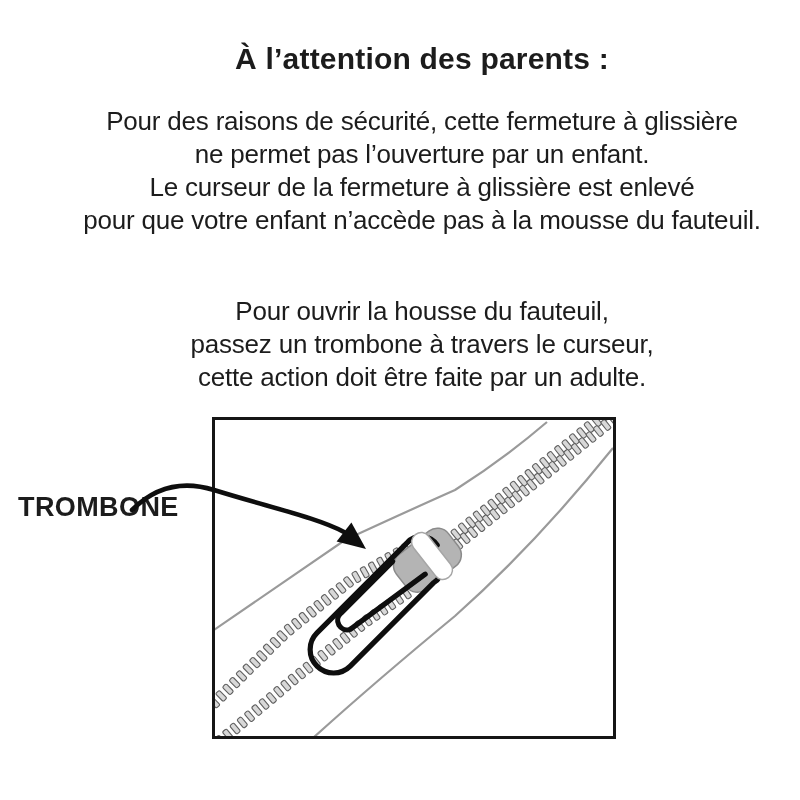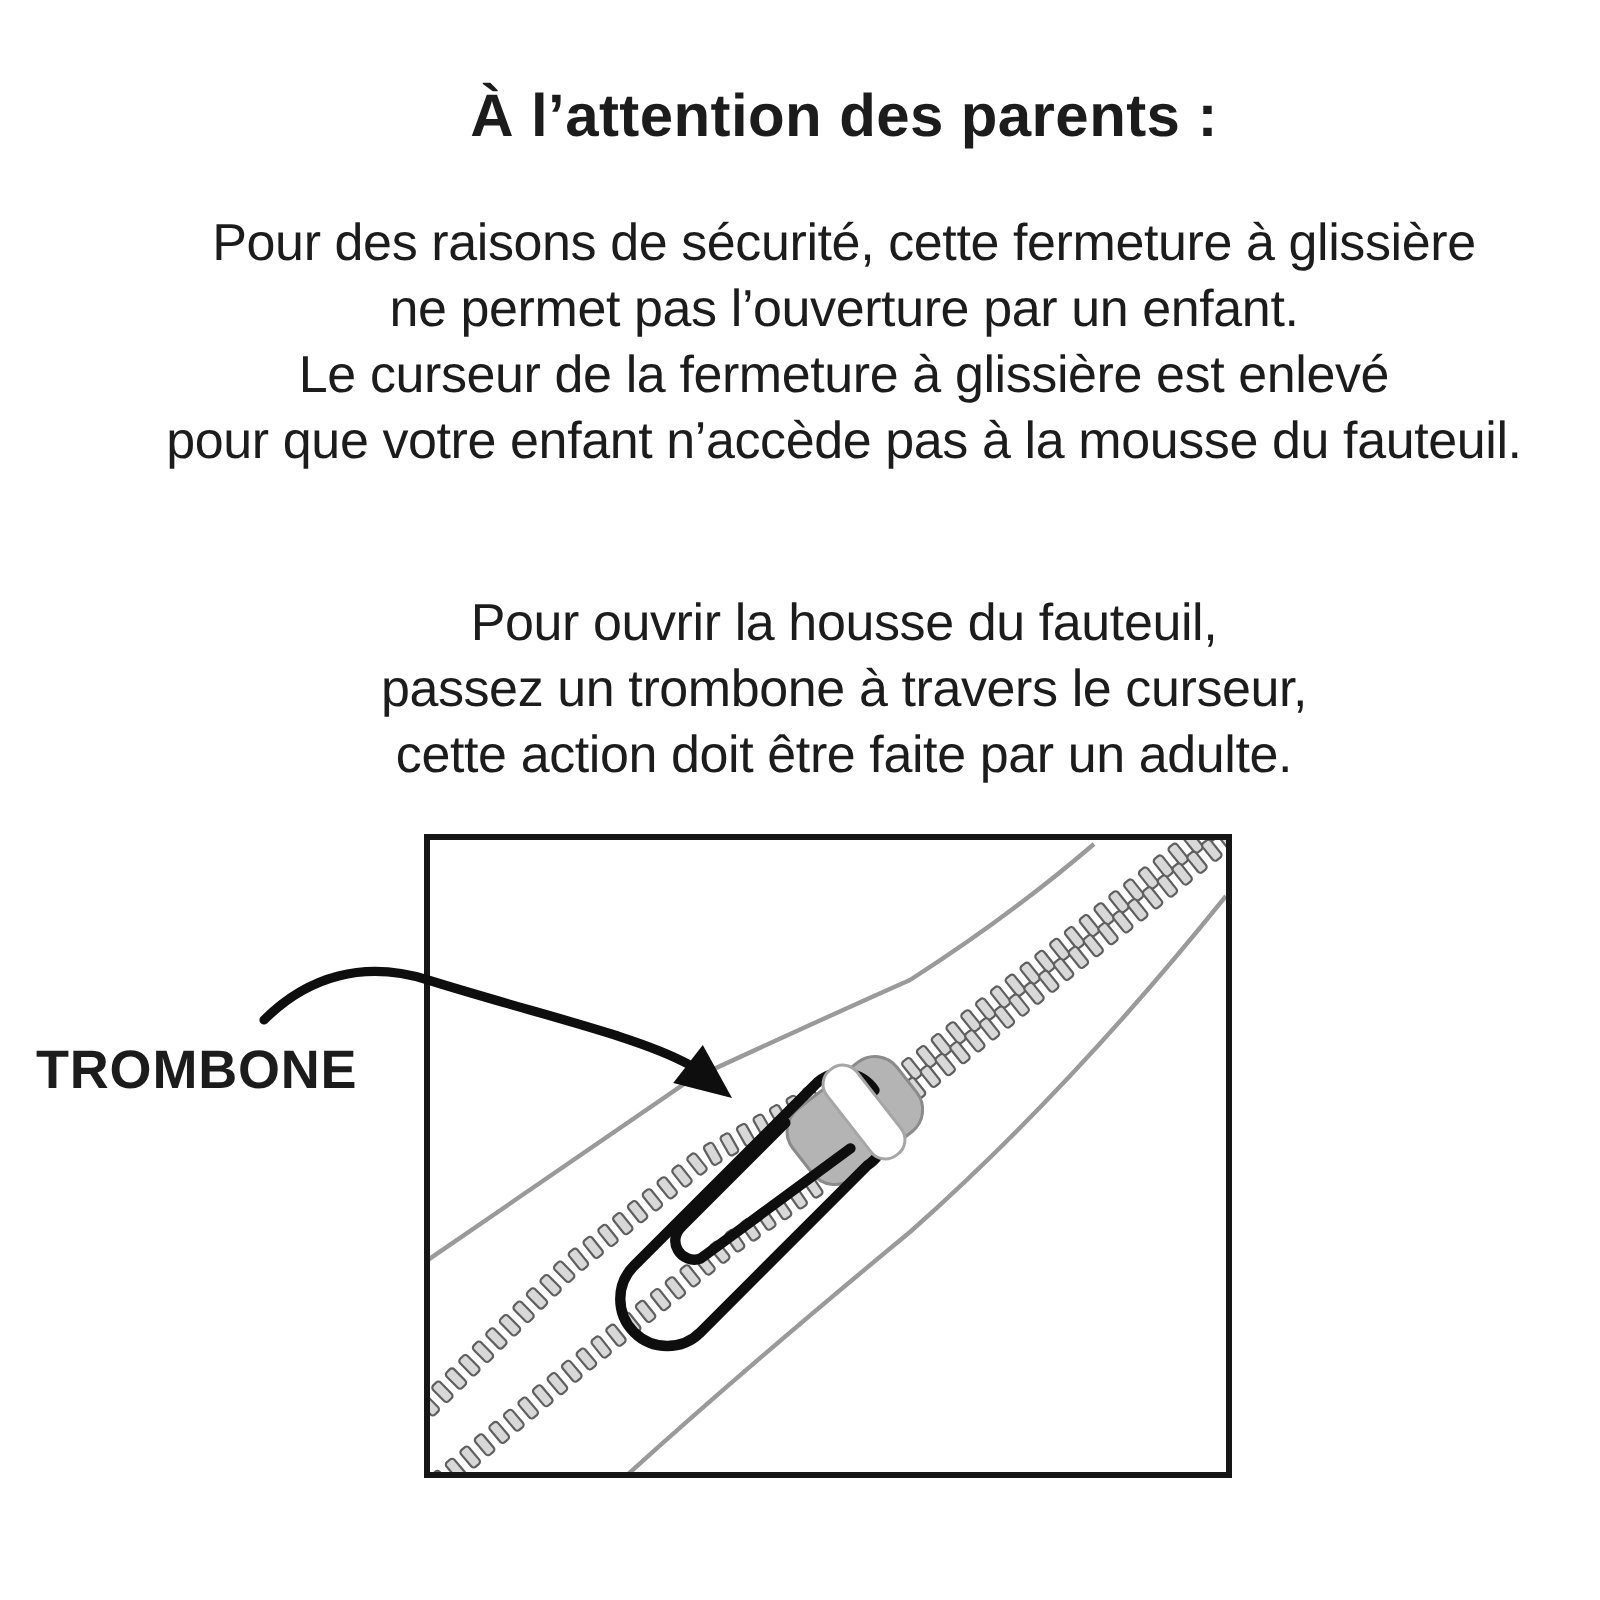--- a/index.html
+++ b/index.html
@@ -14,21 +14,21 @@
   .textblock{position:absolute;left:40px;width:764px;text-align:center;}
   .intro{top:105px;}
   .instruction{top:295px;}
   .tline{font-size:26px;line-height:33px;white-space:nowrap;letter-spacing:-.2px;}
   .diagram-box{
     position:absolute;left:212px;top:417px;width:404px;height:322px;
     border:3px solid #161616;box-sizing:border-box;background:#ffffff;overflow:hidden;
   }
   .diagram-box svg{display:block;}
   .trombone-label{
-    position:absolute;left:18px;top:520px;font-size:27px;font-weight:bold;
+    position:absolute;left:18px;top:492px;font-size:27px;font-weight:bold;
     letter-spacing:.4px;white-space:nowrap;text-align:center;
   }
   .arrow-overlay{position:absolute;left:122px;top:452px;width:280px;height:125px;z-index:5;}
 </style>
 </head>
 <body>
 
 <div class="page">
 
   <div class="title">À l’attention des parents :</div>

